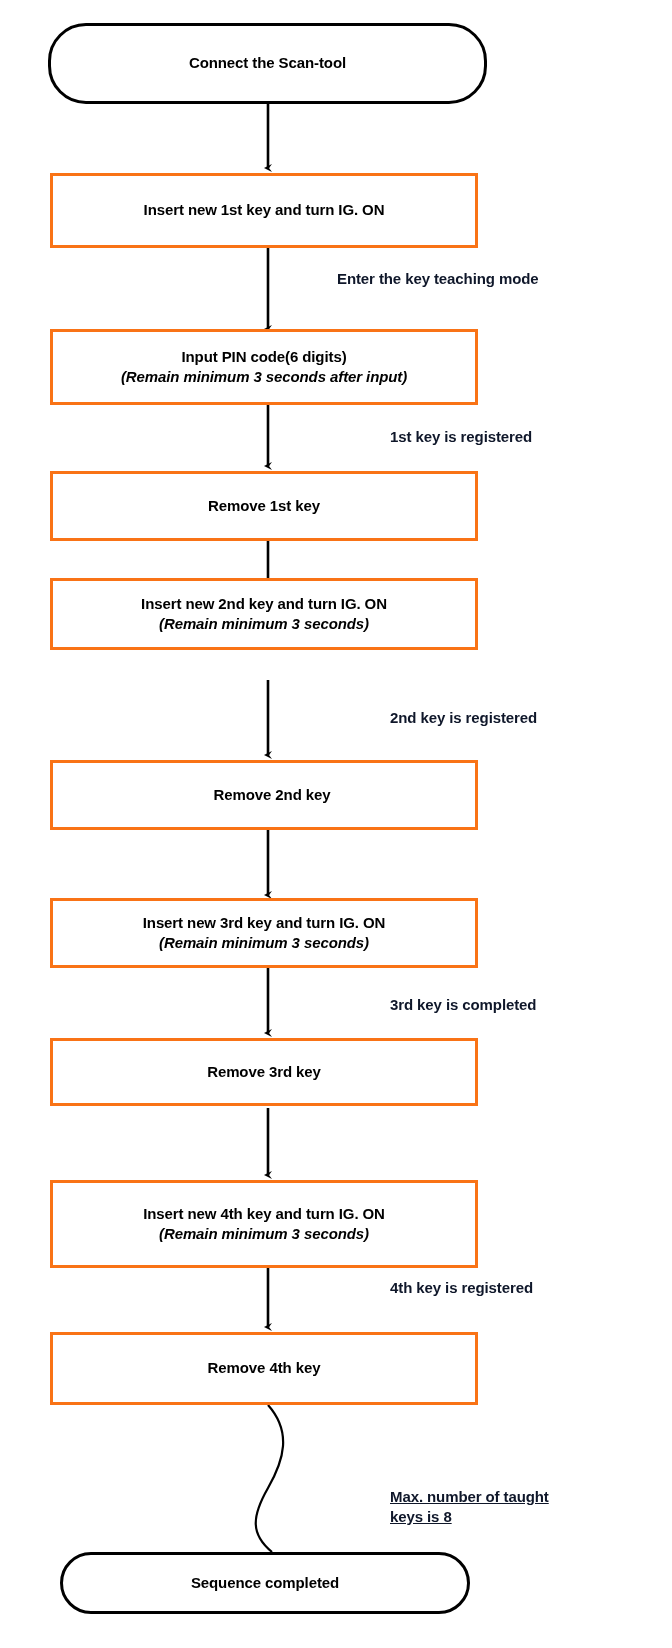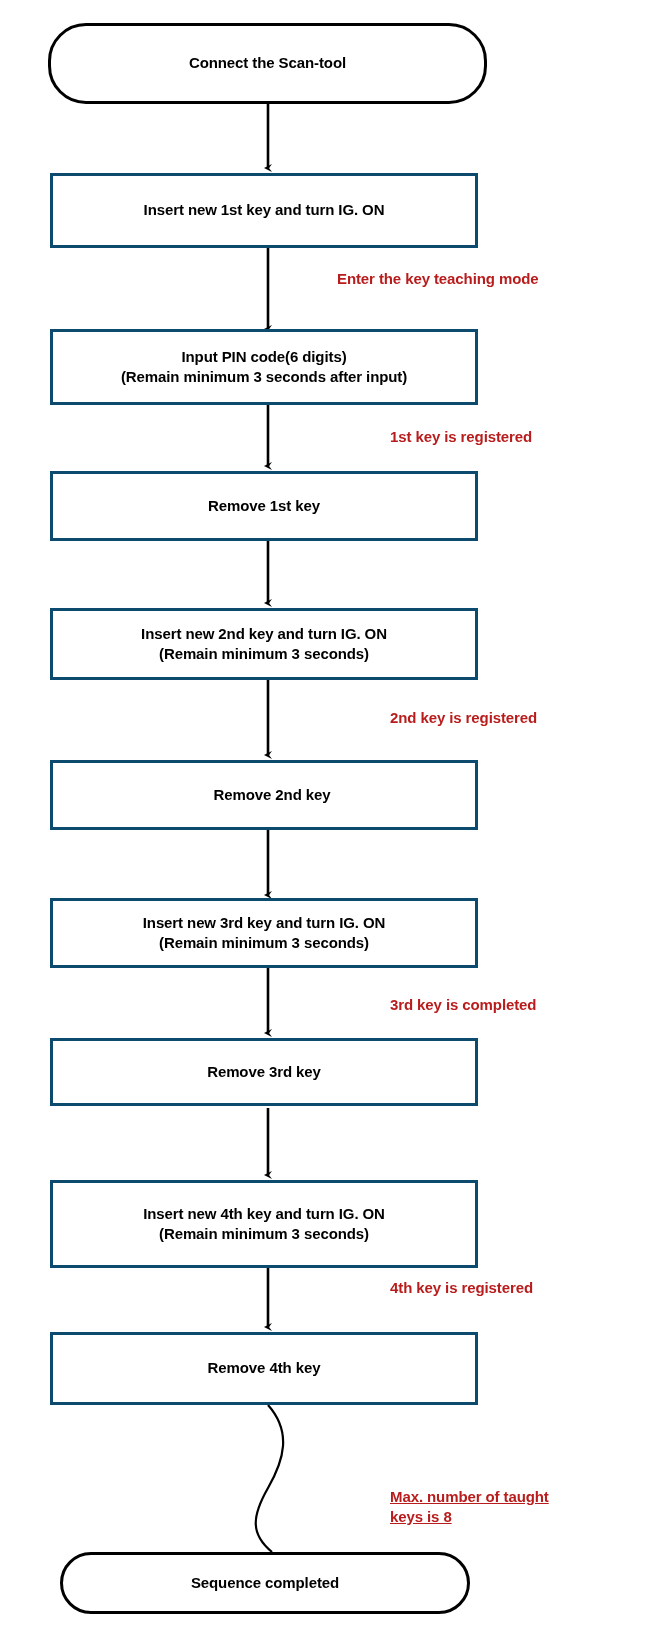--- a/index.html
+++ b/index.html
@@ -19,37 +19,37 @@
     text-align:center;
     box-sizing:border-box;
     background:#ffffff;
     color:#000;
     font-weight:bold;
     font-size:15px;
     line-height:1.35;
     letter-spacing:-0.1px;
   }
   .process{
-    border:3px solid #0c4a6e;
+    border:3px solid #f97316;
   }
   .terminator{
     border:3px solid #000;
     border-radius:38px;
     justify-content:center;
   }
   .node .txt{display:block;padding:0 10px;}
-  .node .txt .l2{display:block;}
+  .node .txt .l2{display:block;font-style:italic;}
 
   .edge-label{
     position:absolute;
     font-size:15px;
     font-weight:bold;
     line-height:1.33;
     letter-spacing:-0.1px;
-    color:#b91c1c;
+    color:#0f172a;
     white-space:pre-line;
   }
 </style>
 </head>
 <body>
 
 <div id="canvas">
 
   <svg class="svg-layer" viewBox="0 0 672 1648">
     <defs>
@@ -89,21 +89,21 @@
       <span class="l2">(Remain minimum 3 seconds after input)</span>
     </span>
   </div>
 
   <div class="node process" style="left:50px;top:471px;width:428px;height:70px;">
     <span class="txt">
       <span>Remove 1st key</span>
     </span>
   </div>
 
-  <div class="node process" style="left:50px;top:608px;width:428px;height:72px;">
+  <div class="node process" style="left:50px;top:578px;width:428px;height:72px;">
     <span class="txt">
       <span>Insert new 2nd key and turn IG. ON</span>
       <span class="l2">(Remain minimum 3 seconds)</span>
     </span>
   </div>
 
   <div class="node process" style="left:50px;top:760px;width:428px;height:70px;padding-left:16px;">
     <span class="txt">
       <span>Remove 2nd key</span>
     </span>

